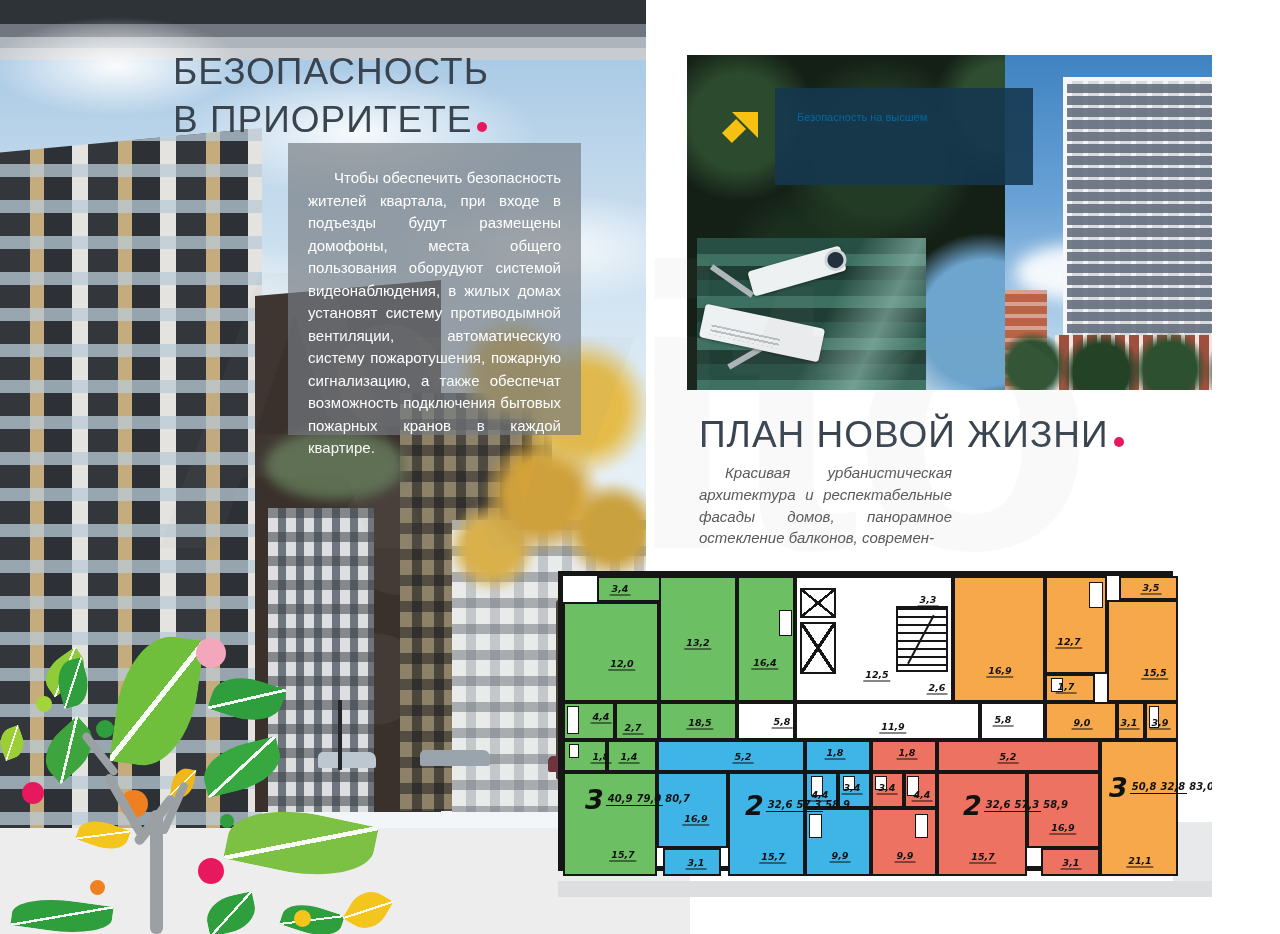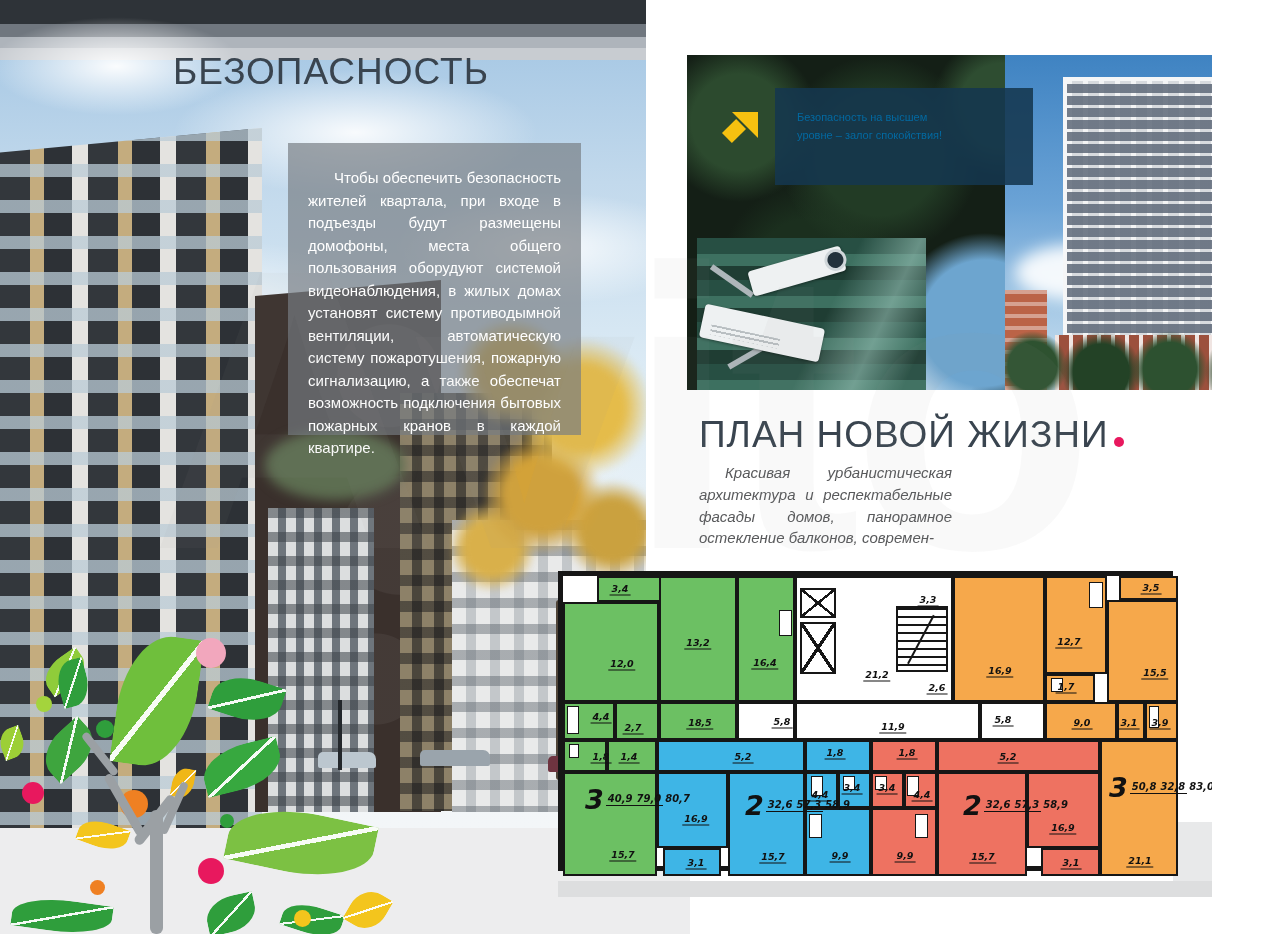--- a/index.html
+++ b/index.html
@@ -171,38 +171,38 @@
     <div class="bldg autumn-trunk"></div>
     <div class="street"></div>
     <div class="car car1"></div>
     <div class="car car2"></div>
     <div class="car car3"></div>
     <div class="bldg pole"></div>
   </div>
 
   <div class="h-title h-security">
     <div><span>БЕЗОПАСНОСТЬ</span></div>
+    <div><span>В ПРИОРИТЕТЕ</span><span class="pink-dot"></span></div>
   </div>
 
   <div class="security-panel">
     <p>Чтобы обеспечить безопасность жителей квартала, при входе в подъезды будут размещены домофоны, места общего пользования оборудуют системой видеонаблюдения, в жилых домах установят систему противодымной вентиляции, автоматическую систему пожаротушения, пожарную сигнализацию, а также обеспечат возможность подключения бытовых пожарных кранов в каждой квартире.</p>
   </div>
 
   <div class="photo-trees"></div>
   <div class="photo-tower">
     <div class="tower-cloud"></div>
     <div class="tower-side-l"></div>
     <div class="tower-side-r"></div>
     <div class="tower-main"></div>
     <div class="tower-base"></div>
     <div class="tower-trees"></div>
   </div>
   <div class="callout-box">
     <div>Безопасность на высшем</div>
-    <div>уровне – залог спокойствия!</div>
   </div>
   <div class="arrow-wrap">
     <svg width="46" height="46" viewBox="0 0 46 46">
       <g fill="#f6c110">
         <polygon points="14,8 40,8 40,34 29,23"></polygon>
         <rect x="9" y="17" width="14" height="20" transform="rotate(45 16 27)"></rect>
       </g>
     </svg>
   </div>
   <div class="photo-camera">
@@ -298,21 +298,21 @@
       <div class="rlabel" style="left: 437px; top: 95px;">16,9</div>
       <div class="rlabel" style="left: 506px; top: 66px;">12,7</div>
       <div class="rlabel" style="left: 503px; top: 111px;">1,7</div>
       <div class="rlabel" style="left: 588px; top: 12px;">3,5</div>
       <div class="rlabel" style="left: 592px; top: 97px;">15,5</div>
       <div class="rlabel" style="left: 519px; top: 147px;">9,0</div>
       <div class="rlabel" style="left: 566px; top: 147px;">3,1</div>
       <div class="rlabel" style="left: 597px; top: 147px;">3,9</div>
       <div class="rlabel" style="left: 577px; top: 285px;">21,1</div>
       <div class="rlabel" style="left: 365px; top: 24px;">3,3</div>
-      <div class="rlabel" style="left: 314px; top: 99px;">21,2</div>
+      <div class="rlabel" style="left: 314px; top: 99px;">12,5</div>
       <div class="rlabel" style="left: 374px; top: 112px;">2,6</div>
       <div class="rlabel" style="left: 219px; top: 146px;">5,8</div>
       <div class="rlabel" style="left: 330px; top: 151px;">11,9</div>
       <div class="rlabel" style="left: 440px; top: 144px;">5,8</div>
       <div class="typelabel" style="left: 22px; top: 208px;">
         <span class="big">3</span>
         <span class="fr">
           <span>40,9</span>
           <span>79,0</span>
           <span>80,7</span>

